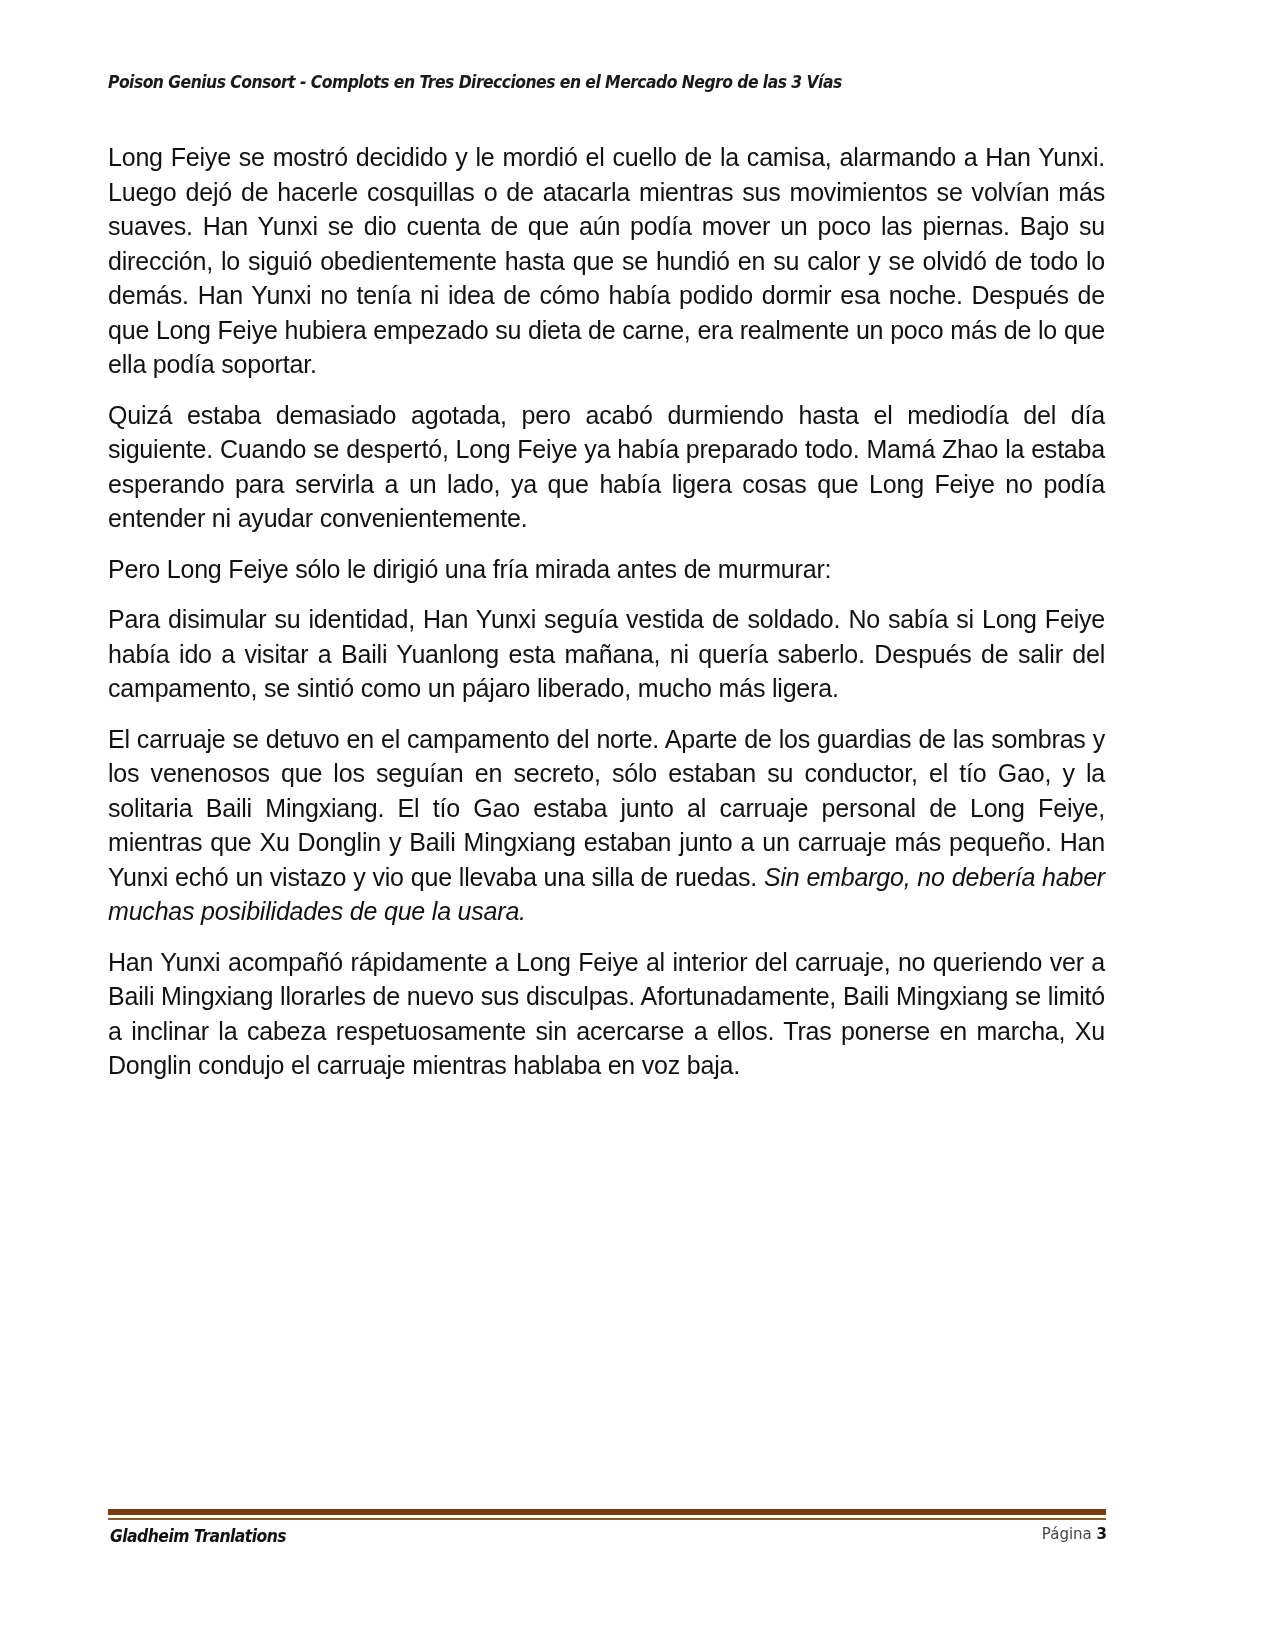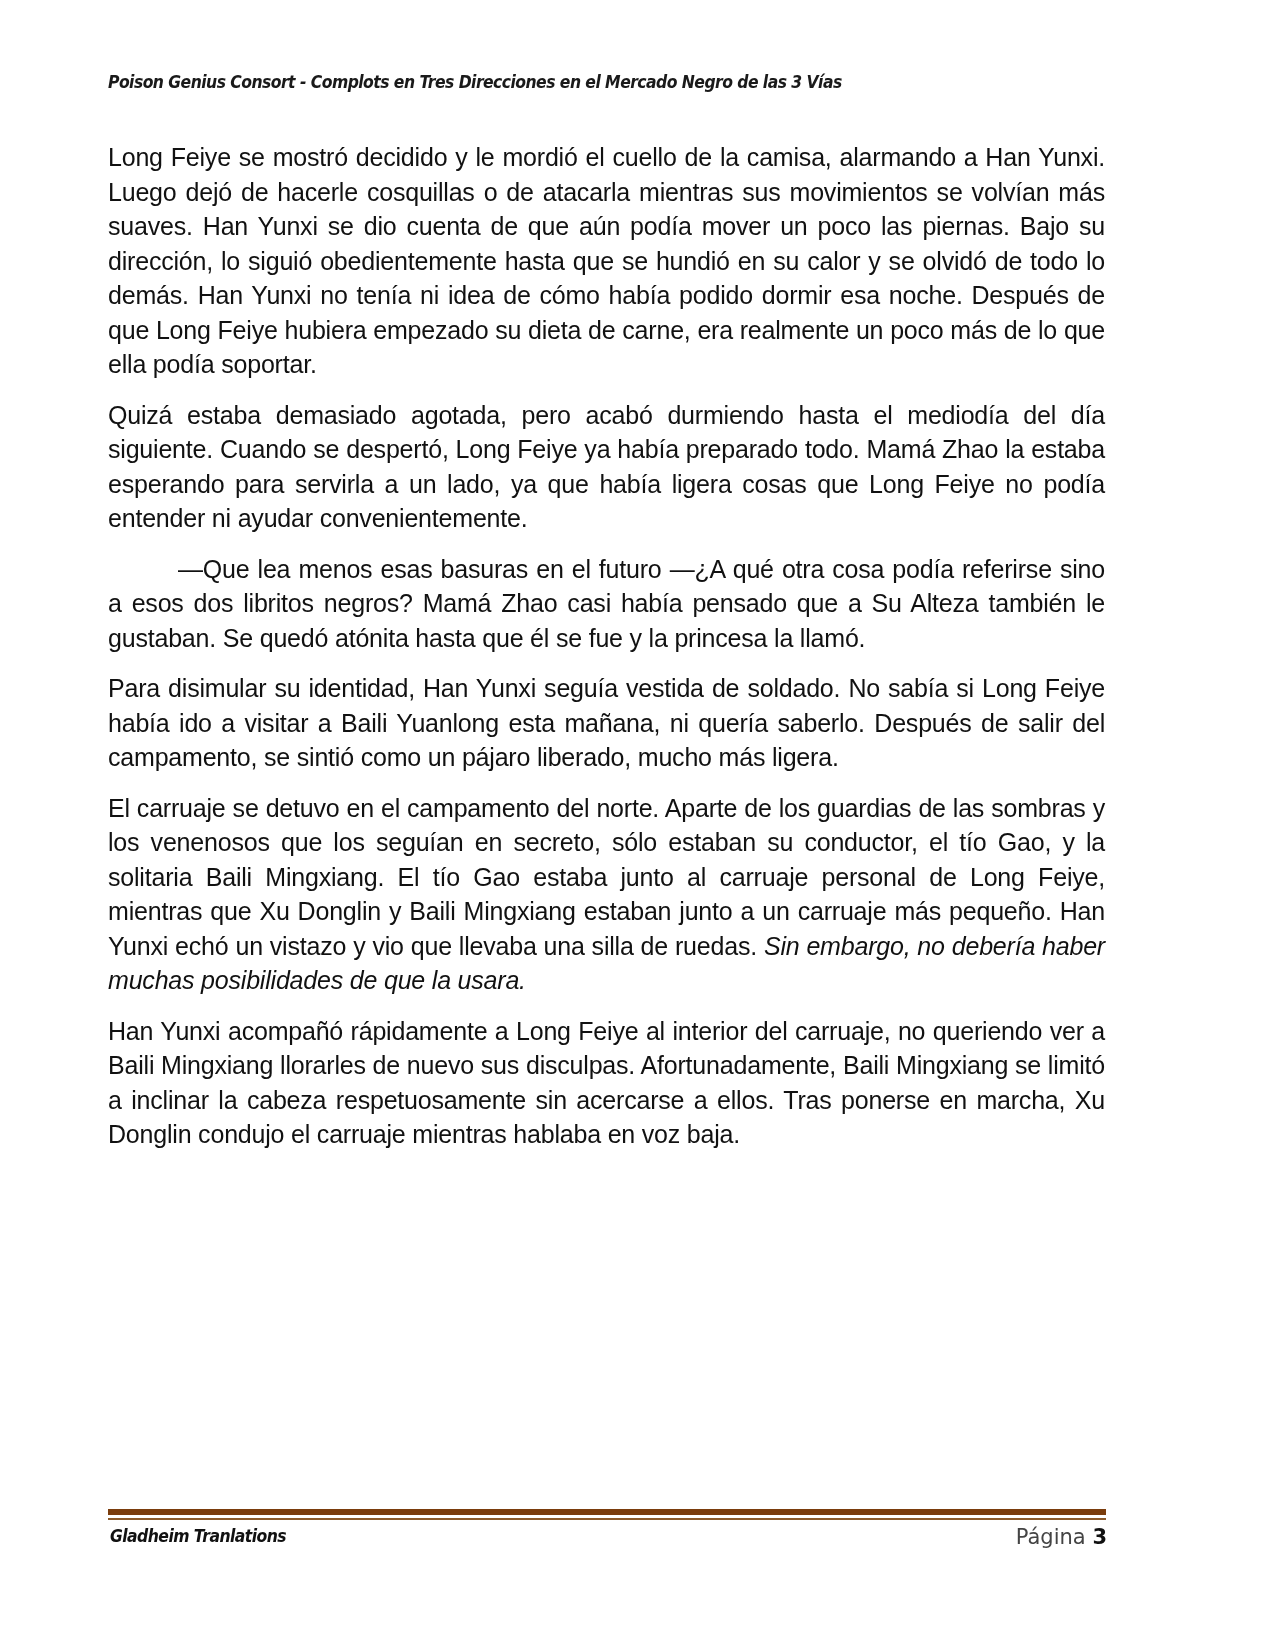--- a/index.html
+++ b/index.html
@@ -26,35 +26,35 @@
       position: absolute; left: 108px; top: 1518px; width: 998px; height: 2px; background: #8b5a2b;
     }
     .footer-left {
       position: absolute; left: 110px; top: 1526px;
       font-family: "DejaVu Sans", sans-serif; font-weight: bold; font-style: italic;
       font-size: 17px; color: #111; letter-spacing: -0.6px;
       transform: scaleX(0.92); transform-origin: left center;
     }
     .footer-right {
       position: absolute; right: 168px; top: 1525px;
-      font-family: "DejaVu Sans", sans-serif; font-size: 21px; color: #444;
+      font-family: "DejaVu Sans", sans-serif; font-size: 15px; color: #444;
     }
     .footer-right .num { color: #111; font-weight: bold; }
   </style>
 </head>
 <body>
 
 <div class="page">
 
   <div class="running-header">Poison Genius Consort  - Complots en Tres Direcciones en el Mercado Negro de las 3 Vías</div>
 
   <div class="body-text">
     <p>Long Feiye se mostró decidido y le mordió el cuello de la camisa, alarmando a Han Yunxi. Luego dejó de hacerle cosquillas o de atacarla mientras sus movimientos se volvían más suaves. Han Yunxi se dio cuenta de que aún podía mover un poco las piernas. Bajo su dirección, lo siguió obedientemente hasta que se hundió en su calor y se olvidó de todo lo demás. Han Yunxi no tenía ni idea de cómo había podido dormir esa noche. Después de que Long Feiye hubiera empezado su dieta de carne, era realmente un poco más de lo que ella podía soportar.</p>
     <p>Quizá estaba demasiado agotada, pero acabó durmiendo hasta el mediodía del día siguiente. Cuando se despertó, Long Feiye ya había preparado todo. Mamá Zhao la estaba esperando para servirla a un lado, ya que había ligera cosas que Long Feiye no podía entender ni ayudar convenientemente.</p>
-    <p class="indent">—Que lea menos esas basuras en el futuro —¿A qué otra cosa podía referirse sino a esos dos libritos negros? Mamá Zhao casi había pensado que a Su Alteza también le gustaban. Se quedó atónita hasta que él se fue y la princesa la llamó.</p>
+    <p>Pero Long Feiye sólo le dirigió una fría mirada antes de murmurar:</p>
     <p>Para disimular su identidad, Han Yunxi seguía vestida de soldado. No sabía si Long Feiye había ido a visitar a Baili Yuanlong esta mañana, ni quería saberlo. Después de salir del campamento, se sintió como un pájaro liberado, mucho más ligera.</p>
     <p><span>El carruaje se detuvo en el campamento del norte. Aparte de los guardias de las sombras y los venenosos que los seguían en secreto, sólo estaban su conductor, el tío Gao, y la solitaria Baili Mingxiang. El tío Gao estaba junto al carruaje personal de Long Feiye, mientras que Xu Donglin y Baili Mingxiang estaban junto a un carruaje más pequeño. Han Yunxi echó un vistazo y vio que llevaba una silla de ruedas. </span><span class="it">Sin embargo, no debería haber muchas posibilidades de que la usara.</span></p>
     <p>Han Yunxi acompañó rápidamente a Long Feiye al interior del carruaje, no queriendo ver a Baili Mingxiang llorarles de nuevo sus disculpas. Afortunadamente, Baili Mingxiang se limitó a inclinar la cabeza respetuosamente sin acercarse a ellos. Tras ponerse en marcha, Xu Donglin condujo el carruaje mientras hablaba en voz baja.</p>
   </div>
 
   <div class="rule-thick"></div>
   <div class="rule-thin"></div>
 
   <div class="footer-left">Gladheim Tranlations</div>
   <div class="footer-right">

